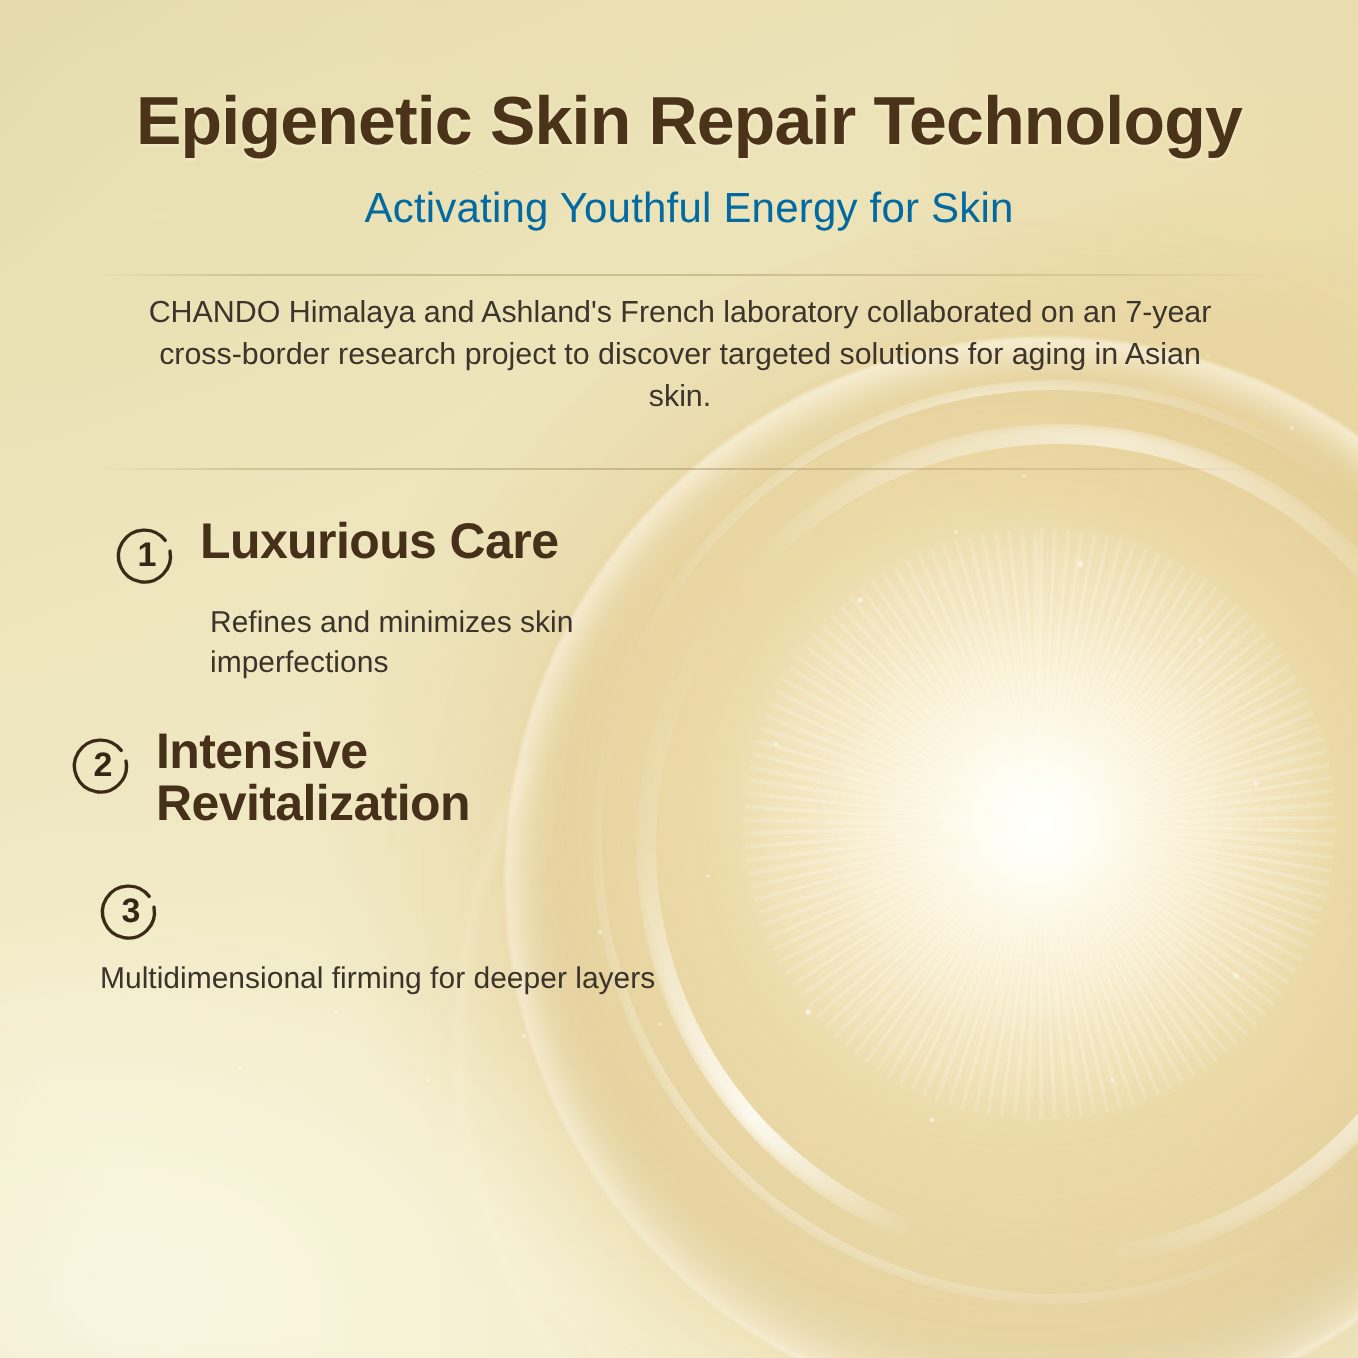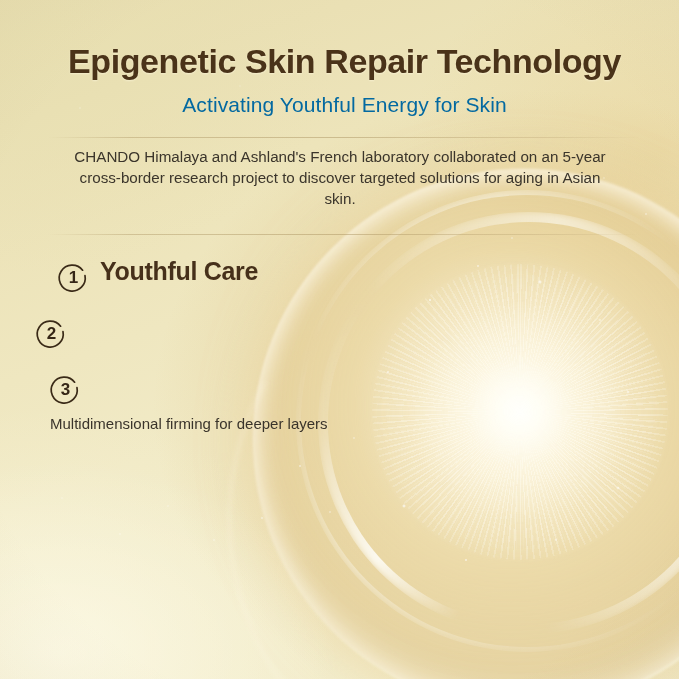--- a/index.html
+++ b/index.html
@@ -297,45 +297,47 @@
   <div class="bg-layer sparkles"></div>
   <div class="glow-bottomleft"></div>
   <div class="bg-layer vignette"></div>
 
   <div class="content">
 
     <div class="title">Epigenetic Skin Repair Technology</div>
     <div class="subtitle">Activating Youthful Energy for Skin</div>
 
     <div class="divider divider-top"></div>
-    <div class="intro">CHANDO Himalaya and Ashland's French laboratory collaborated on an 5-year cross-border research project to discover targeted solutions for aging in Asian skin.</div>
+    <div class="intro">CHANDO Himalaya and Ashland's French laboratory collaborated on an 7-year cross-border research project to discover targeted solutions for aging in Asian skin.</div>
     <div class="divider divider-bottom"></div>
 
     <div class="items">
 
       <div class="item item-1">
         <div class="item-head">
           <div class="badge">
             <svg viewBox="0 0 31 31" aria-hidden="true">
               <path d="M24.6 8.2 A13 13 0 1 0 27.0 13.6" fill="none" stroke="#3A2A17" stroke-width="1.7" stroke-linecap="round"></path>
             </svg>
             <span class="badge-num">1</span>
           </div>
-          <div class="item-title">Youthful Care</div>
+          <div class="item-title">Luxurious Care</div>
         </div>
+        <div class="item-desc desc-1">Refines and minimizes skin imperfections</div>
       </div>
 
       <div class="item item-2">
         <div class="item-head">
           <div class="badge">
             <svg viewBox="0 0 31 31" aria-hidden="true">
               <path d="M24.6 8.2 A13 13 0 1 0 27.0 13.6" fill="none" stroke="#3A2A17" stroke-width="1.7" stroke-linecap="round"></path>
             </svg>
             <span class="badge-num">2</span>
           </div>
+          <div class="item-title">Intensive Revitalization</div>
         </div>
       </div>
 
       <div class="item item-3">
         <div class="item-head">
           <div class="badge">
             <svg viewBox="0 0 31 31" aria-hidden="true">
               <path d="M24.6 8.2 A13 13 0 1 0 27.0 13.6" fill="none" stroke="#3A2A17" stroke-width="1.7" stroke-linecap="round"></path>
             </svg>
             <span class="badge-num">3</span>

